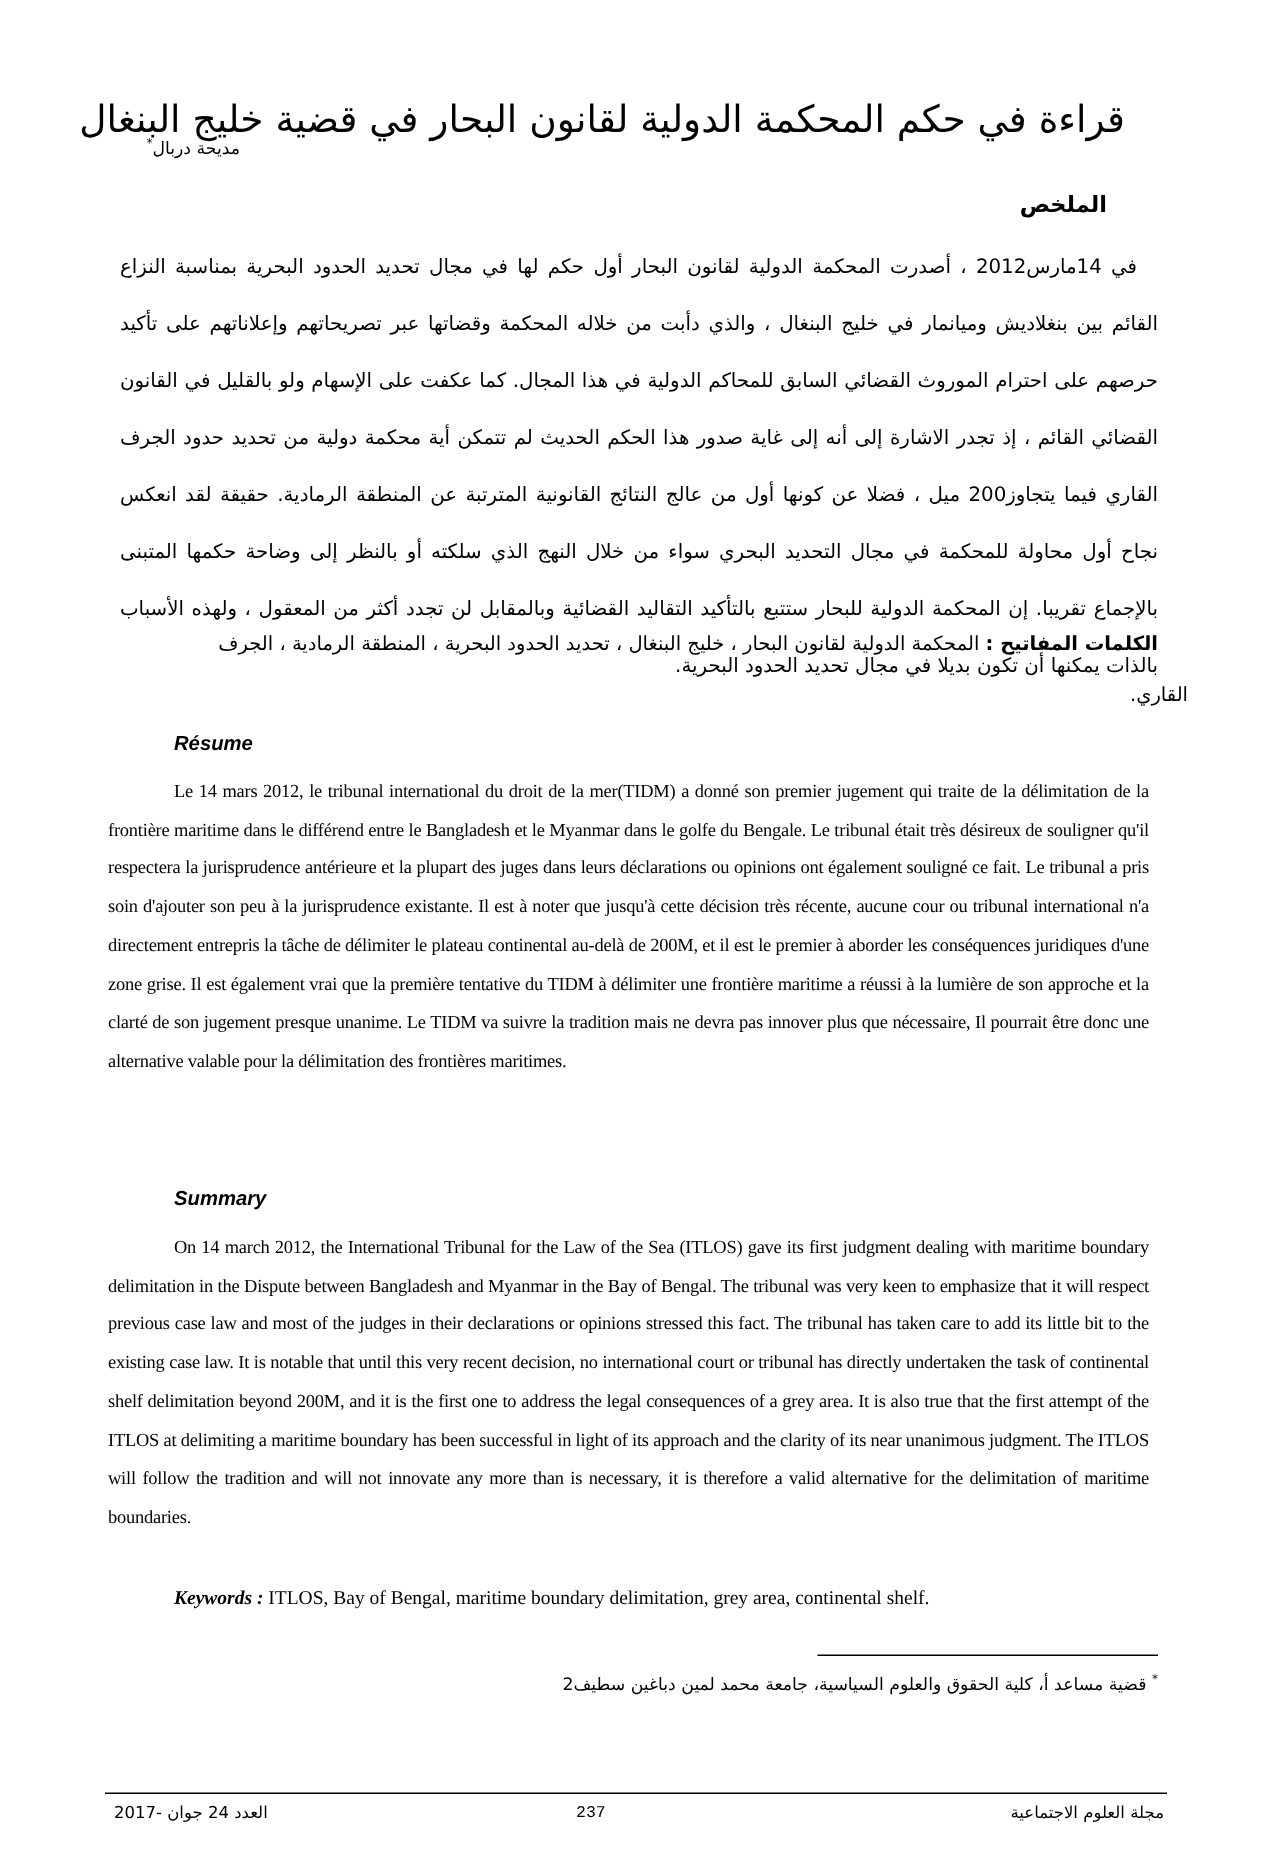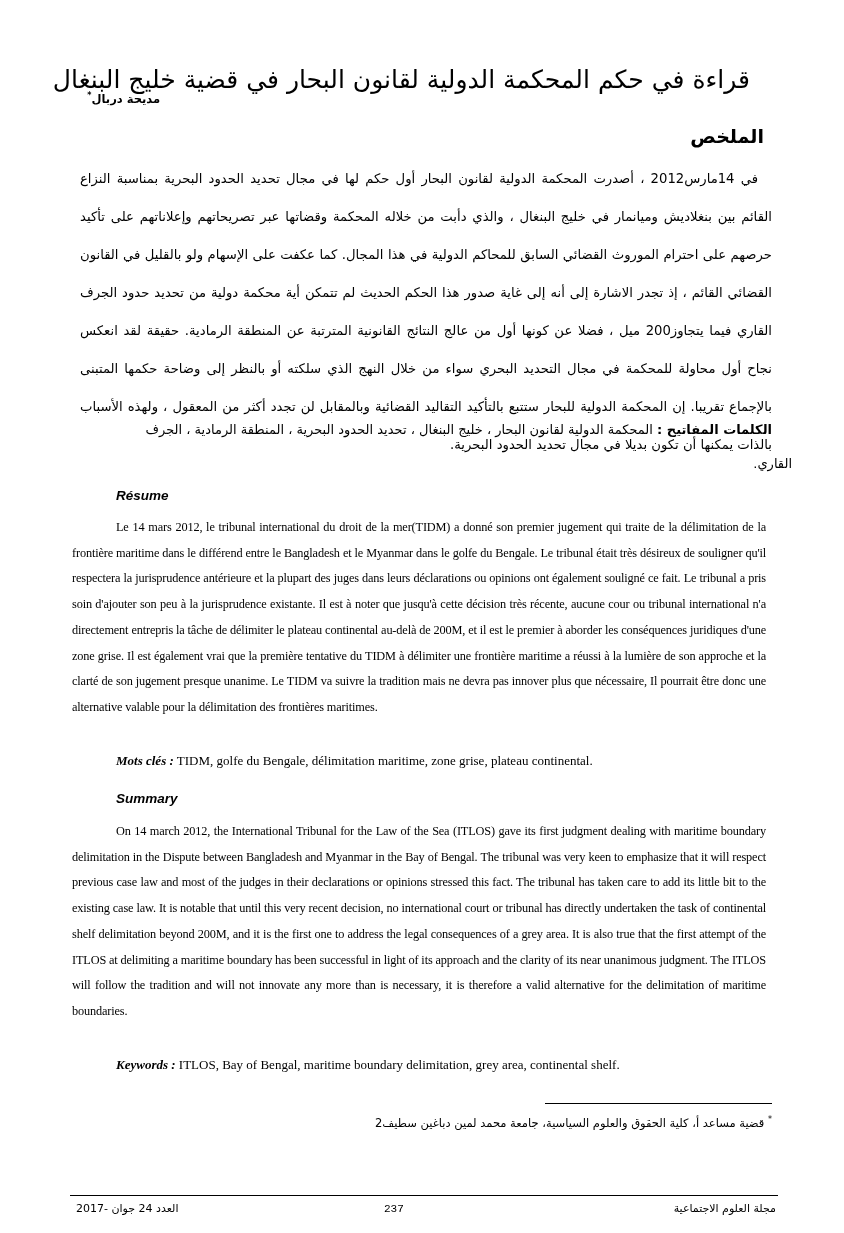--- a/index.html
+++ b/index.html
@@ -36,33 +36,33 @@
     }
     .author {
       position: absolute;
       top: 86px;
       left: 60px;
       width: 100px;
       direction: rtl;
       text-align: right;
       font-family: "DejaVu Sans", sans-serif;
       font-size: 11.5px;
+      font-weight: normal;
+      line-height: 20px;
+    }
+    .author sup { font-size: 8px; }
+
+    .ar-heading {
+      position: absolute;
+      top: 126px;
+      right: 106px;
+      direction: rtl;
+      font-family: "DejaVu Sans", sans-serif;
       font-weight: bold;
-      line-height: 20px;
-    }
-    .author sup { font-size: 8px; }
-
-    .ar-heading {
-      position: absolute;
-      top: 126px;
-      right: 80px;
-      direction: rtl;
-      font-family: "DejaVu Sans", sans-serif;
-      font-weight: bold;
-      font-size: 19px;
+      font-size: 15px;
       line-height: 20px;
       text-align: right;
     }
     .ar-abstract {
       position: absolute;
       top: 160px;
       left: 80px;
       width: 692px;
       direction: rtl;
       text-align: justify;
@@ -190,23 +190,20 @@
   <p class="ar-keywords" style="margin:0;">
     <span class="kw-label">الكلمات المفاتيح :</span>
     <span>المحكمة الدولية لقانون البحار ، خليج البنغال ، تحديد الحدود البحرية ، المنطقة الرمادية ، الجرف</span>
     <span class="kw-cont">القاري.</span>
   </p>
 
   <div class="lat-heading" style="top:486px;">Résume</div>
   <p class="lat-para" style="top:515px; margin:0;">
     <span class="first-indent"></span><span>Le 14 mars 2012, le tribunal international du droit de la mer(TIDM) a donné son premier jugement qui traite de la délimitation de la frontière maritime dans le différend entre le Bangladesh et le Myanmar dans le golfe du Bengale. Le tribunal était très désireux de souligner qu'il respectera la jurisprudence antérieure et la plupart des juges dans leurs déclarations ou opinions ont également souligné ce fait. Le tribunal a pris soin d'ajouter son peu à la jurisprudence existante. Il est à noter que jusqu'à cette décision très récente, aucune cour ou tribunal international n'a directement entrepris la tâche de délimiter le plateau continental au-delà de 200M, et il est le premier à aborder les conséquences juridiques d'une zone grise. Il est également vrai que la première tentative du TIDM à délimiter une frontière maritime a réussi à la lumière de son approche et la clarté de son jugement presque unanime. Le TIDM va suivre la tradition mais ne devra pas innover plus que nécessaire, Il pourrait être donc une alternative valable pour la délimitation des frontières maritimes.</span>
   </p>
-  <div class="lat-kw" style="top:751px;">
-    <span class="kw-label">Mots clés :</span><span> TIDM, golfe du Bengale, délimitation maritime, zone grise, plateau continental.</span>
-  </div>
 
   <div class="lat-heading" style="top:789px;">Summary</div>
   <p class="lat-para" style="top:819px; margin:0;">
     <span class="first-indent"></span><span>On 14 march 2012, the International Tribunal for the Law of the Sea (ITLOS) gave its first judgment dealing with maritime boundary delimitation in the Dispute between Bangladesh and Myanmar in the Bay of Bengal. The tribunal was very keen to emphasize that it will respect previous case law and most of the judges in their declarations or opinions stressed this fact. The tribunal has taken care to add its little bit to the existing case law. It is notable that until this very recent decision, no international court or tribunal has directly undertaken the task of continental shelf delimitation beyond 200M, and it is the first one to address the legal consequences of a grey area. It is also true that the first attempt of the ITLOS at delimiting a maritime boundary has been successful in light of its approach and the clarity of its near unanimous judgment. The ITLOS will follow the tradition and will not innovate any more than is necessary, it is therefore a valid alternative for the delimitation of maritime boundaries.</span>
   </p>
   <div class="lat-kw" style="top:1055px;">
     <span class="kw-label">Keywords :</span><span> ITLOS, Bay of Bengal, maritime boundary delimitation, grey area, continental shelf.</span>
   </div>
 
   <div class="fn-rule"></div>

